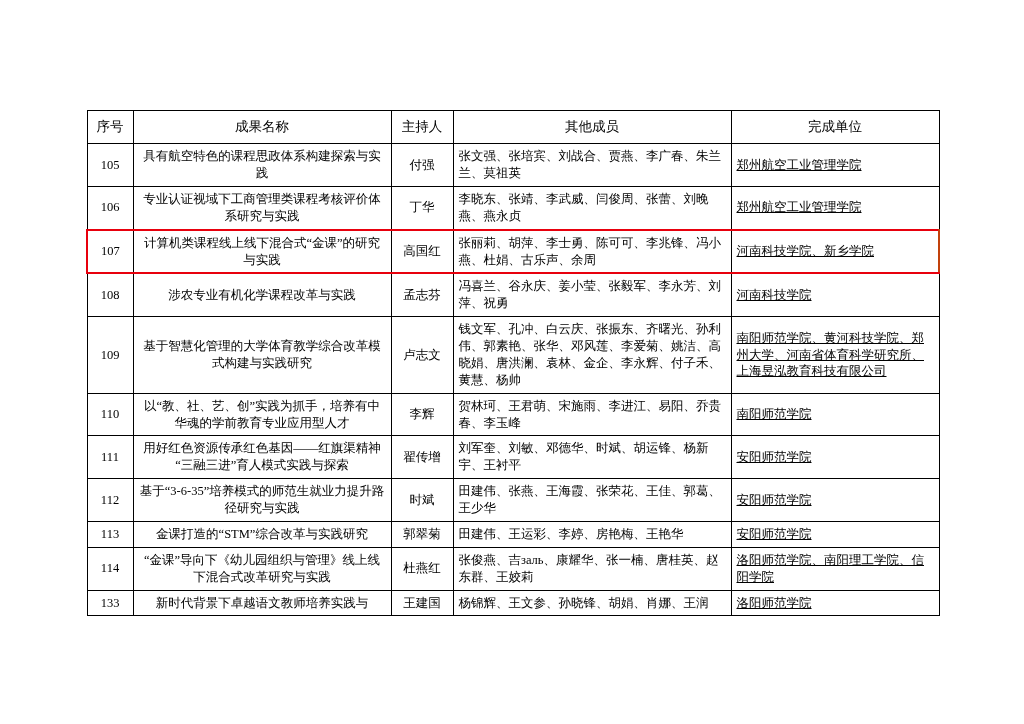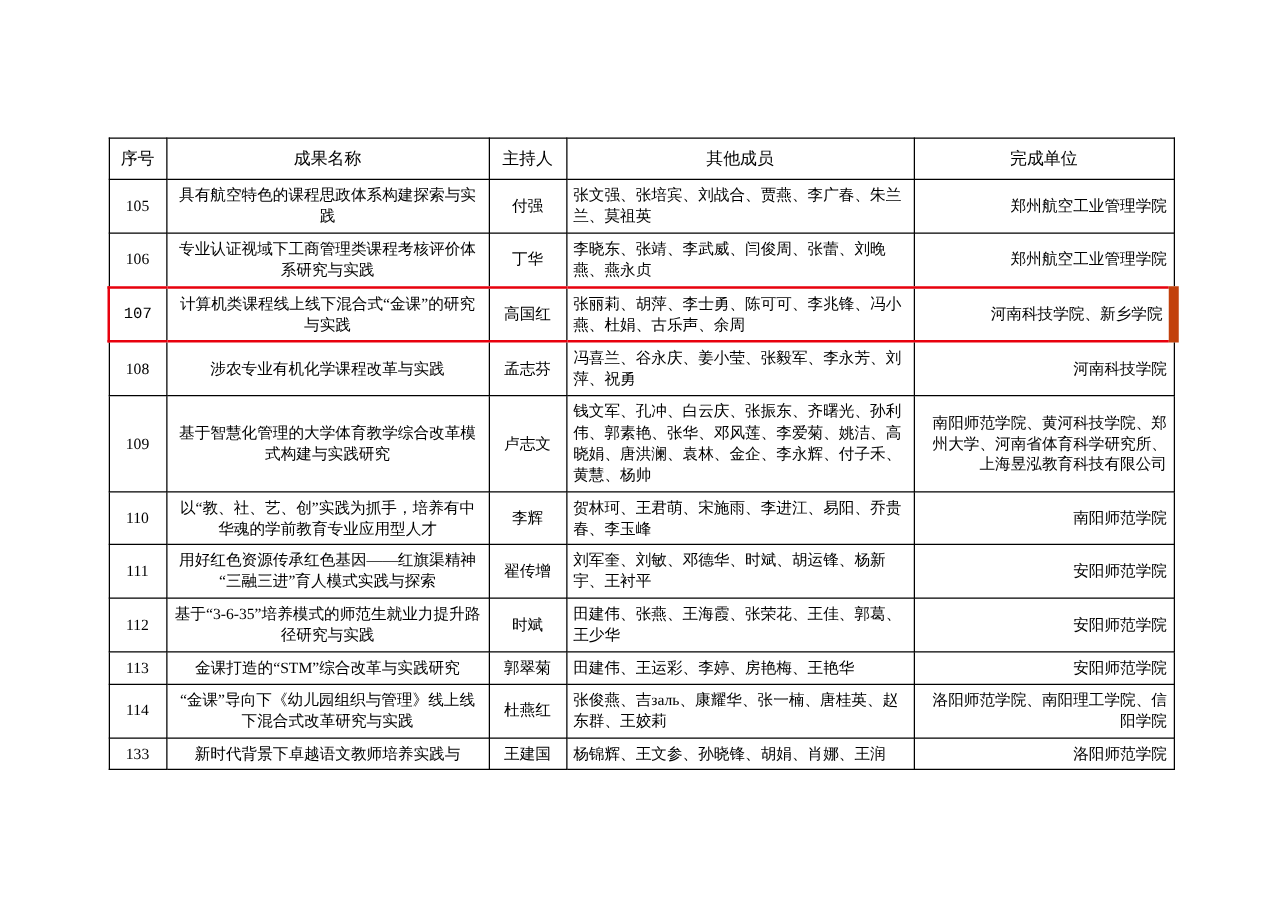--- a/index.html
+++ b/index.html
@@ -61,32 +61,32 @@
     text-align: center;
   }
   td.host {
     text-align: center;
     white-space: nowrap;
   }
   td.members {
     text-align: left;
   }
   td.unit {
-    text-align: right;
+    text-align: left;
+    text-decoration: underline;
   }
   tr.highlight td {
     border-top: 2px solid #e8000d;
     border-bottom: 2px solid #e8000d;
   }
   tr.highlight td:first-child {
     border-left: 2px solid #e8000d;
-    font-family: Liberation Mono, monospace;
   }
   tr.highlight td:last-child {
-    border-right: 8px solid #c2410c;
+    border-right: 2px solid #c2410c;
   }
 </style>
 </head>
 <body>
 
 <div class="page">
   <div class="table-wrap">
     <table class="results">
       <colgroup>
         <col class="c-no">

